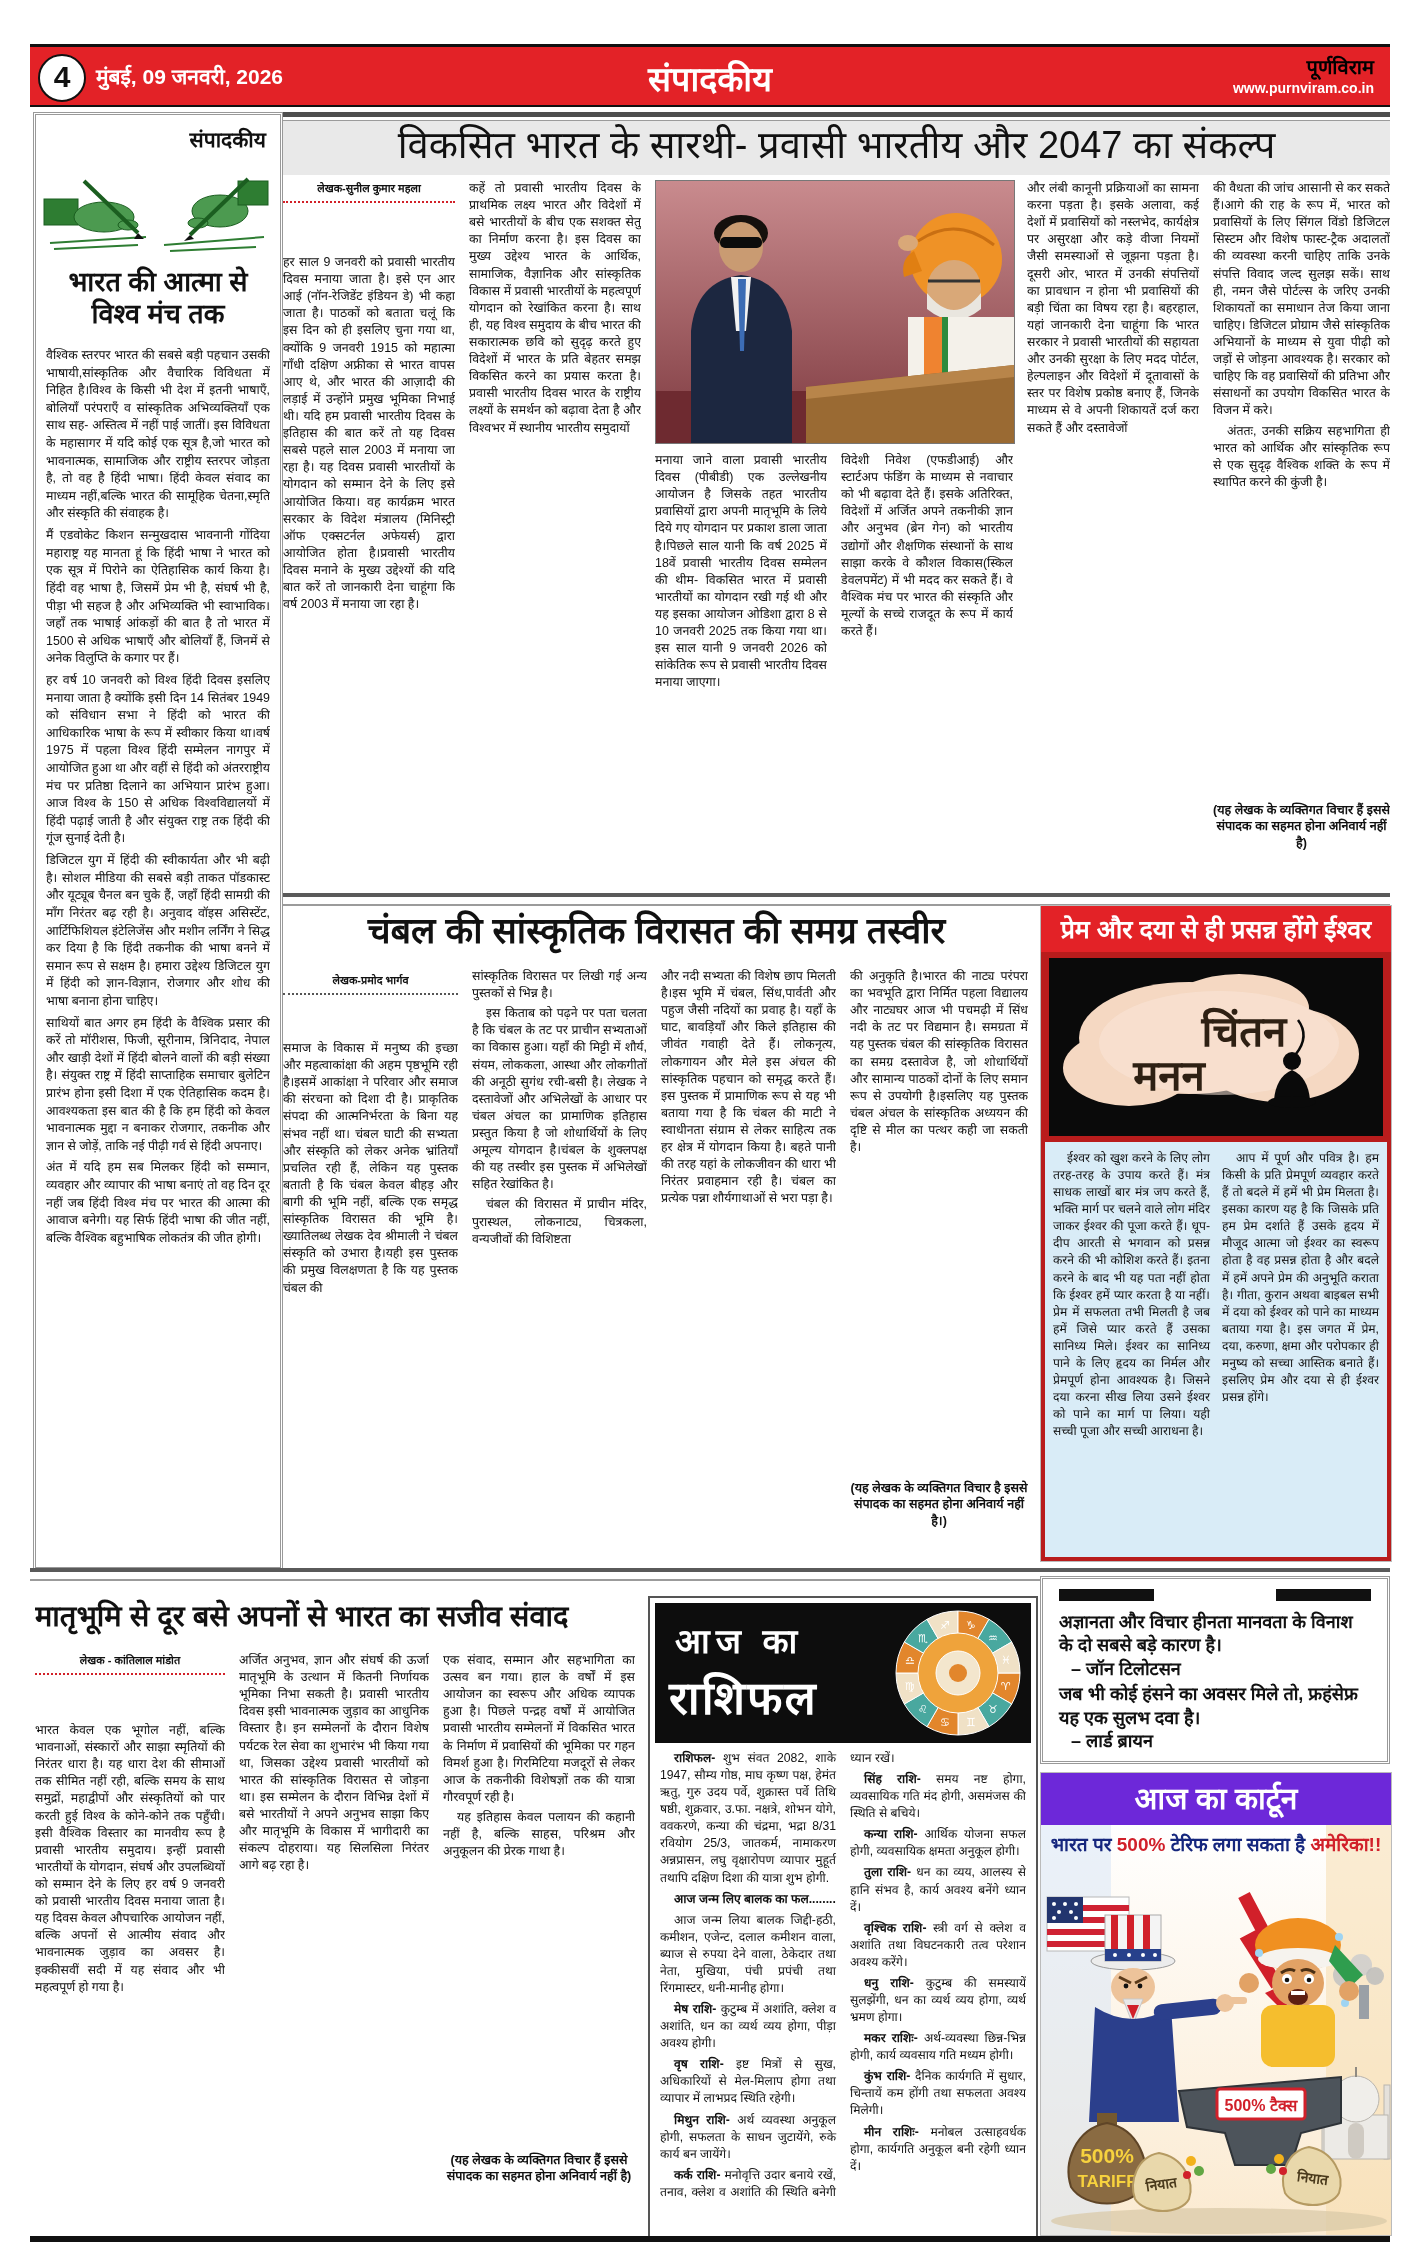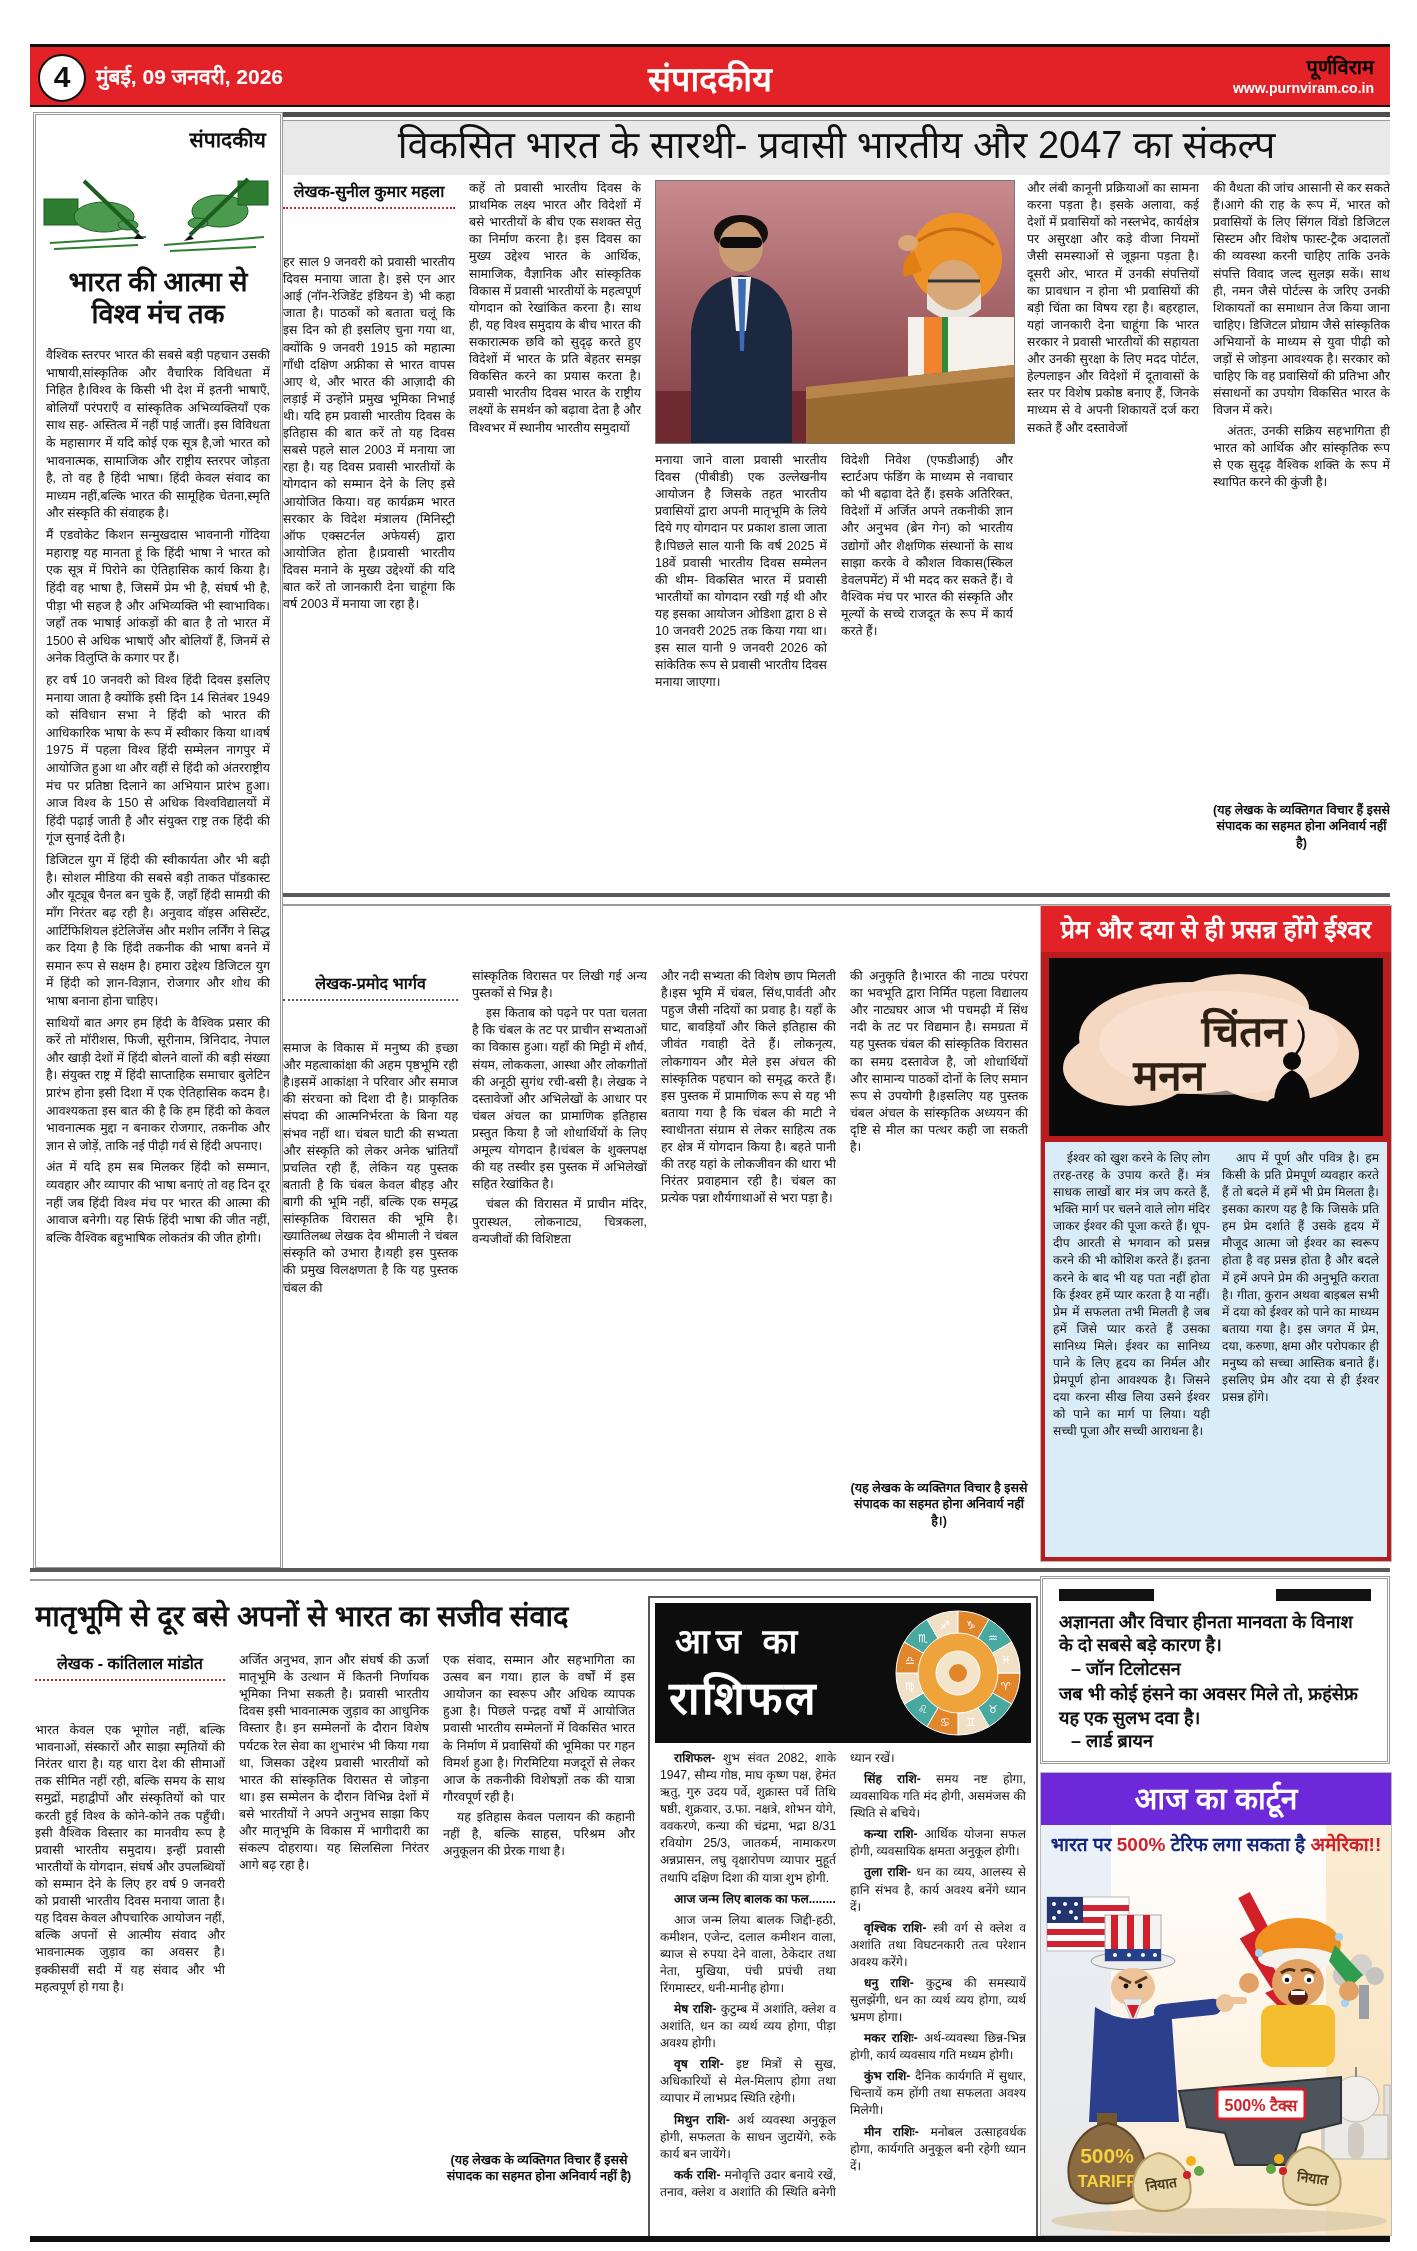--- a/index.html
+++ b/index.html
@@ -12,21 +12,21 @@
           border:2px solid #111;text-align:center;font-weight:bold;font-size:30px;line-height:42px;color:#111;}
   .mh-date{position:absolute;left:66px;top:15px;color:#fff;font-weight:bold;font-size:21px;}
   .mh-title{position:absolute;left:0;right:0;top:8px;text-align:center;color:#fff;font-weight:bold;font-size:34px;}
   .mh-brand{position:absolute;right:16px;top:6px;color:#000000;font-weight:bold;font-size:20px;text-align:right;}
   .mh-site{position:absolute;right:16px;top:33px;color:#fff;font-weight:bold;font-size:14px;text-align:center;}
   
   .rule2{position:absolute;height:7px;border-top:4px solid #5a5a5a;border-bottom:2px solid #9b9b9b;}
   .col{position:absolute;overflow:hidden;font-size:12.4px;line-height:1.38;text-align:justify;}
   .col p.para{margin:0 0 3px 0;text-indent:14px;}
   .col p.para:first-child{text-indent:0;}
-  .byline{position:absolute;text-align:center;font-weight:bold;font-size:16px;line-height:1.2;}
+  .byline{position:absolute;text-align:center;font-weight:bold;font-size:11px;line-height:1.2;}
   .dotred{border-bottom:2px dotted #d22028;padding-bottom:6px;}
   .dotblk{border-bottom:2px dotted #555;padding-bottom:6px;}
   .disclaimer{position:absolute;left:0;right:0;bottom:2px;font-weight:bold;font-size:12.6px;text-align:center;line-height:1.3;}
   
   .edbox{position:absolute;left:33px;top:112px;width:244px;height:1452px;border:3px double #999;background:#fff;}
   .ed-label{position:absolute;top:10px;right:14px;font-weight:bold;font-size:21px;}
   .ed-art{position:absolute;top:36px;left:6px;width:228px;height:110px;}
   .ed-title{position:absolute;top:152px;left:0;right:0;text-align:center;font-weight:bold;font-size:27px;line-height:1.18;}
   .ed-body{position:absolute;top:232px;left:10px;right:10px;bottom:8px;overflow:hidden;
            font-size:12.4px;line-height:1.42;text-align:justify;}
@@ -188,20 +188,21 @@
 
   <div class="col" style="left:1213px;top:180px;width:177px;height:700px;">
     <div style="height:622px;overflow:hidden;">
         <p class="para">की वैधता की जांच आसानी से कर सकते हैं।आगे की राह के रूप में, भारत को प्रवासियों के लिए सिंगल विंडो डिजिटल सिस्टम और विशेष फास्ट-ट्रैक अदालतों की व्यवस्था करनी चाहिए ताकि उनके संपत्ति विवाद जल्द सुलझ सकें। साथ ही, नमन जैसे पोर्टल्स के जरिए उनकी शिकायतों का समाधान तेज किया जाना चाहिए। डिजिटल प्रोग्राम जैसे सांस्कृतिक अभियानों के माध्यम से युवा पीढ़ी को जड़ों से जोड़ना आवश्यक है। सरकार को चाहिए कि वह प्रवासियों की प्रतिभा और संसाधनों का उपयोग विकसित भारत के विजन में करे।</p>
         <p class="para">अंततः, उनकी सक्रिय सहभागिता ही भारत को आर्थिक और सांस्कृतिक रूप से एक सुदृढ़ वैश्विक शक्ति के रूप में स्थापित करने की कुंजी है।</p>
       </div>
     <div class="disclaimer" style="position:static;">(यह लेखक के व्यक्तिगत विचार हैं इससे संपादक का सहमत होना अनिवार्य नहीं है)</div>
   </div>
 
   <div class="rule2" style="left:283px;top:893px;width:1107px;"></div>
+  <div class="ch-head">चंबल की सांस्कृतिक विरासत की समग्र तस्वीर</div>
   <div class="byline dotblk" style="left:283px;top:974px;width:175px;">लेखक-प्रमोद भार्गव</div>
 
   <div class="col" style="left:283px;top:1040px;width:175px;height:518px;">
       <p class="para">समाज के विकास में मनुष्य की इच्छा और महत्वाकांक्षा की अहम पृष्ठभूमि रही है।इसमें आकांक्षा ने परिवार और समाज की संरचना को दिशा दी है। प्राकृतिक संपदा की आत्मनिर्भरता के बिना यह संभव नहीं था। चंबल घाटी की सभ्यता और संस्कृति को लेकर अनेक भ्रांतियाँ प्रचलित रही हैं, लेकिन यह पुस्तक बताती है कि चंबल केवल बीहड़ और बागी की भूमि नहीं, बल्कि एक समृद्ध सांस्कृतिक विरासत की भूमि है। ख्यातिलब्ध लेखक देव श्रीमाली ने चंबल संस्कृति को उभारा है।यही इस पुस्तक की प्रमुख विलक्षणता है कि यह पुस्तक चंबल की</p>
     </div>
   <div class="col" style="left:472px;top:968px;width:175px;height:590px;">
       <p class="para">सांस्कृतिक विरासत पर लिखी गई अन्य पुस्तकों से भिन्न है।</p>
       <p class="para">इस किताब को पढ़ने पर पता चलता है कि चंबल के तट पर प्राचीन सभ्यताओं का विकास हुआ। यहाँ की मिट्टी में शौर्य, संयम, लोककला, आस्था और लोकगीतों की अनूठी सुगंध रची-बसी है। लेखक ने दस्तावेजों और अभिलेखों के आधार पर चंबल अंचल का प्रामाणिक इतिहास प्रस्तुत किया है जो शोधार्थियों के लिए अमूल्य योगदान है।चंबल के शुक्लपक्ष की यह तस्वीर इस पुस्तक में अभिलेखों सहित रेखांकित है।</p>
       <p class="para">चंबल की विरासत में प्राचीन मंदिर, पुरास्थल, लोकनाट्य, चित्रकला, वन्यजीवों की विशिष्टता</p>
     </div>

